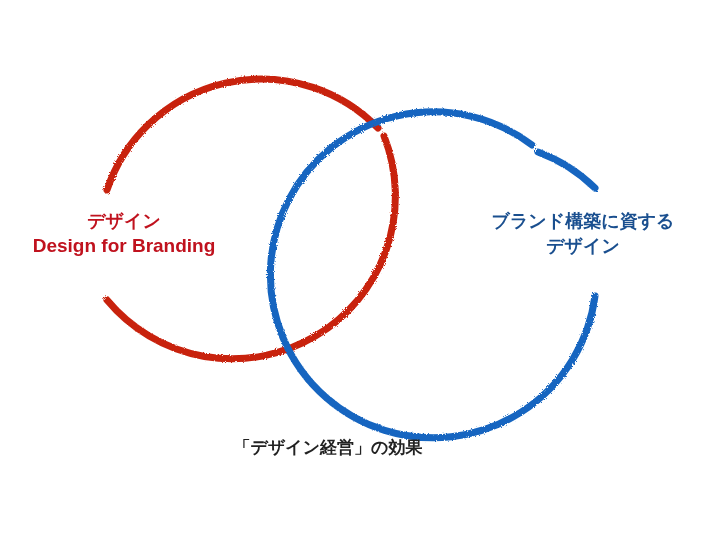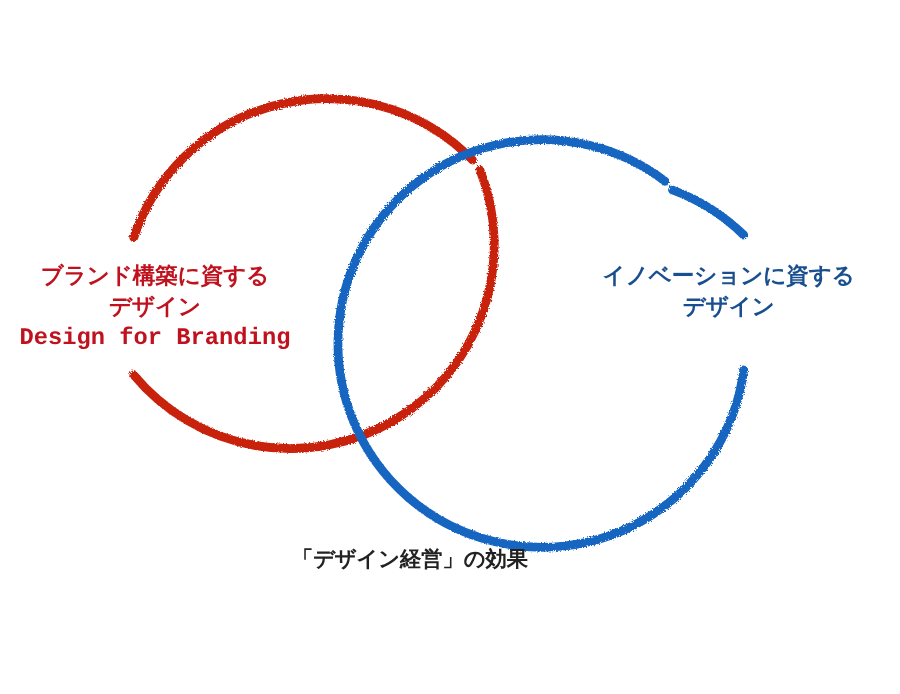--- a/index.html
+++ b/index.html
@@ -1,20 +1,20 @@
 <!DOCTYPE html>
 <html><head>
   <meta charset="utf-8">
   <style>
     html, body { margin: 0; padding: 0; background: #ffffff; }
     body { width: 720px; height: 555px; position: relative; overflow: hidden;
            font-family: "DejaVu Sans", "Liberation Sans", sans-serif; }
     svg.venn { position: absolute; left: 0; top: 0; }
     .label { position: absolute; text-align: center; font-weight: bold; line-height: 25px; font-size: 18px; }
-    .label .en { font-family: Liberation Mono, monospace; font-size: 19px; }
+    .label .en { font-family: Liberation Sans, sans-serif; font-size: 19px; }
     .label-left { left: 0; width: 248px; top: 208px; }
     .label-right { left: 458px; width: 250px; top: 208px; }
     .caption { position: absolute; left: 0; width: 656px; top: 436px; text-align: center;
                font-weight: bold; font-size: 17px; color: #222222; }
   </style>
 </head>
 <body>
 
 <svg class="venn" width="720" height="555" viewBox="0 0 720 555">
   <defs>
@@ -29,23 +29,22 @@
     <path d="M 384 136 A 163 163 0 0 1 107 300" fill="none" stroke="#c8220e" stroke-width="7" stroke-linecap="round"></path>
   </g>
 
   <g filter="url(#rough)">
     <path d="M 595 188 A 163 163 0 0 0 538 152" fill="none" stroke="#1565c0" stroke-width="7" stroke-linecap="round"></path>
     <path d="M 532 145 A 163 163 0 1 0 595 296" fill="none" stroke="#1565c0" stroke-width="7" stroke-linecap="round"></path>
   </g>
 </svg>
 
 <div class="label label-left" style="color:#c0121e">
-  <div>ブランド構築に資する</div>
   <div>デザイン</div>
   <div class="en">Design for Branding</div>
 </div>
 
 <div class="label label-right" style="color:#1a4f8f">
-  <div>イノベーションに資する</div>
+  <div>ブランド構築に資する</div>
   <div>デザイン</div>
 </div>
 
 <div class="caption">「デザイン経営」の効果</div>
 
 </body></html>

